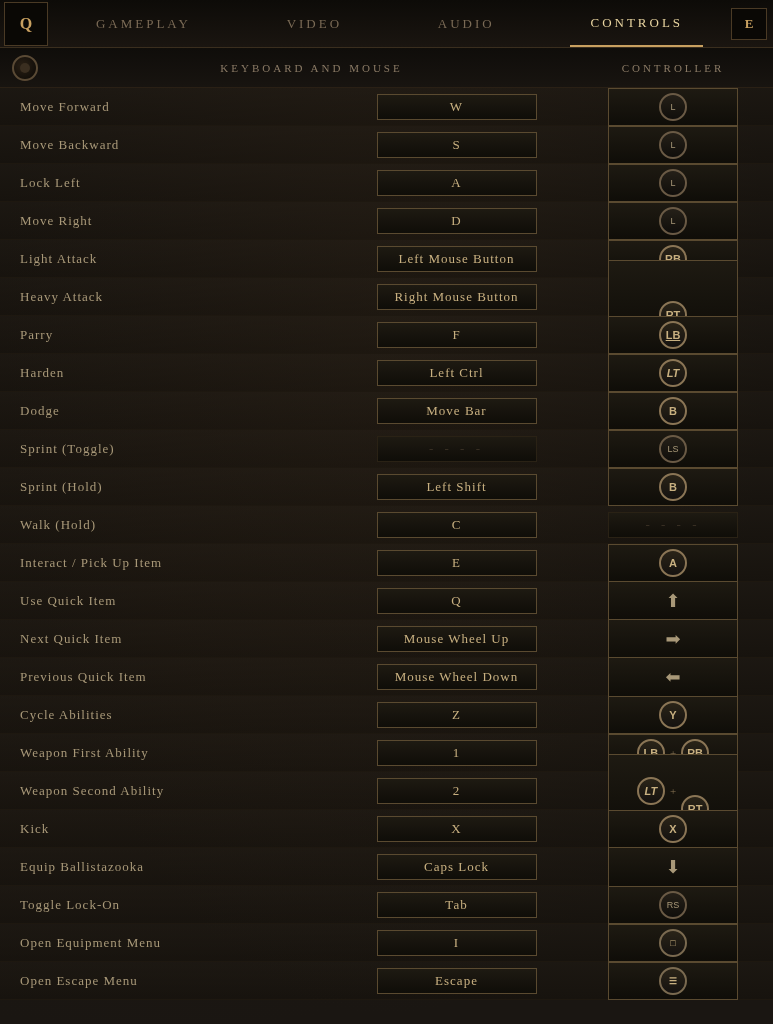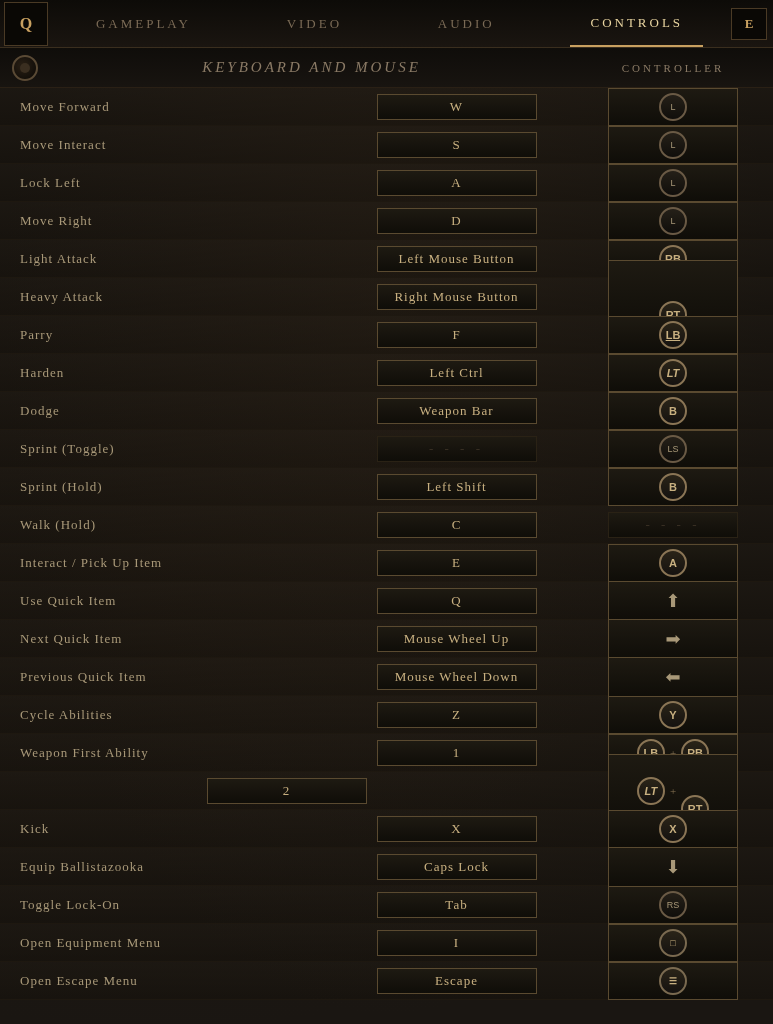--- a/index.html
+++ b/index.html
@@ -120,25 +120,24 @@
       content: '';
       width: 10px;
       height: 10px;
       border-radius: 50%;
       background: #3a2e20;
     }
 
     .col-keyboard {
       flex: 1;
       text-align: center;
-      font-size: 15px;
+      font-size: 11px;
       letter-spacing: 3px;
       color: #8a7a65;
       text-transform: uppercase;
-      font-style: italic;
     }
 
     .col-controller {
       width: 200px;
       text-align: center;
       font-size: 11px;
       letter-spacing: 3px;
       color: #8a7a65;
       text-transform: uppercase;
     }
@@ -338,21 +337,21 @@
       <div class="key-box"><span>W</span></div>
     </div>
     <div class="controller-binding">
       <div class="controller-box">
         <div class="ctrl-stick">L</div>
       </div>
     </div>
   </div>
 
   <div class="control-row">
-    <div class="action-name">Move Interact</div>
+    <div class="action-name">Move Backward</div>
     <div class="key-binding">
       <div class="key-box"><span>S</span></div>
     </div>
     <div class="controller-binding">
       <div class="controller-box">
         <div class="ctrl-stick">L</div>
       </div>
     </div>
   </div>
 
@@ -424,21 +423,21 @@
     <div class="controller-binding">
       <div class="controller-box">
         <div class="ctrl-btn lt">LT</div>
       </div>
     </div>
   </div>
 
   <div class="control-row">
     <div class="action-name">Dodge</div>
     <div class="key-binding">
-      <div class="key-box"><span>Weapon Bar</span></div>
+      <div class="key-box"><span>Move Bar</span></div>
     </div>
     <div class="controller-binding">
       <div class="controller-box">
         <div class="ctrl-btn b-btn">B</div>
       </div>
     </div>
   </div>
 
   <div class="control-row">
     <div class="action-name">Sprint (Toggle)</div>
@@ -546,20 +545,21 @@
         <div class="combo-box">
           <div class="ctrl-btn lb">LB</div>
           <span class="plus-sign">+</span>
           <div class="ctrl-btn rb">RB</div>
         </div>
       </div>
     </div>
   </div>
 
   <div class="control-row">
+    <div class="action-name">Weapon Second Ability</div>
     <div class="key-binding">
       <div class="key-box"><span>2</span></div>
     </div>
     <div class="controller-binding">
       <div class="controller-box">
         <div class="combo-box">
           <div class="ctrl-btn lt">LT</div>
           <span class="plus-sign">+</span>
           <div class="ctrl-btn rt">RT</div>
         </div>

